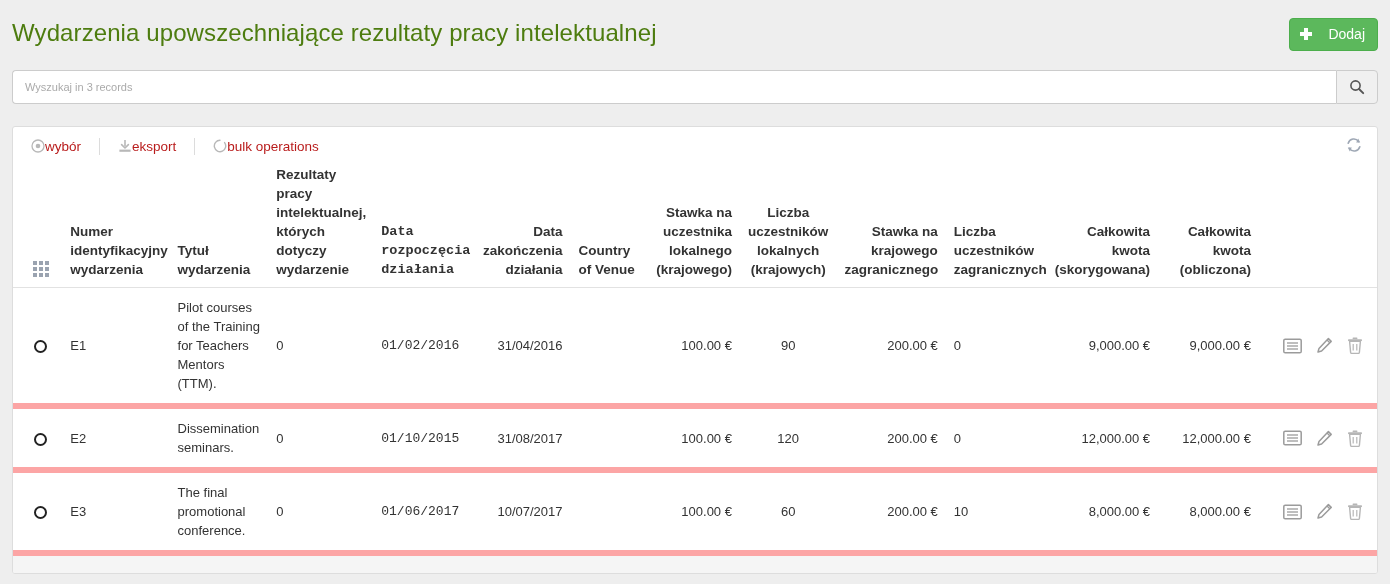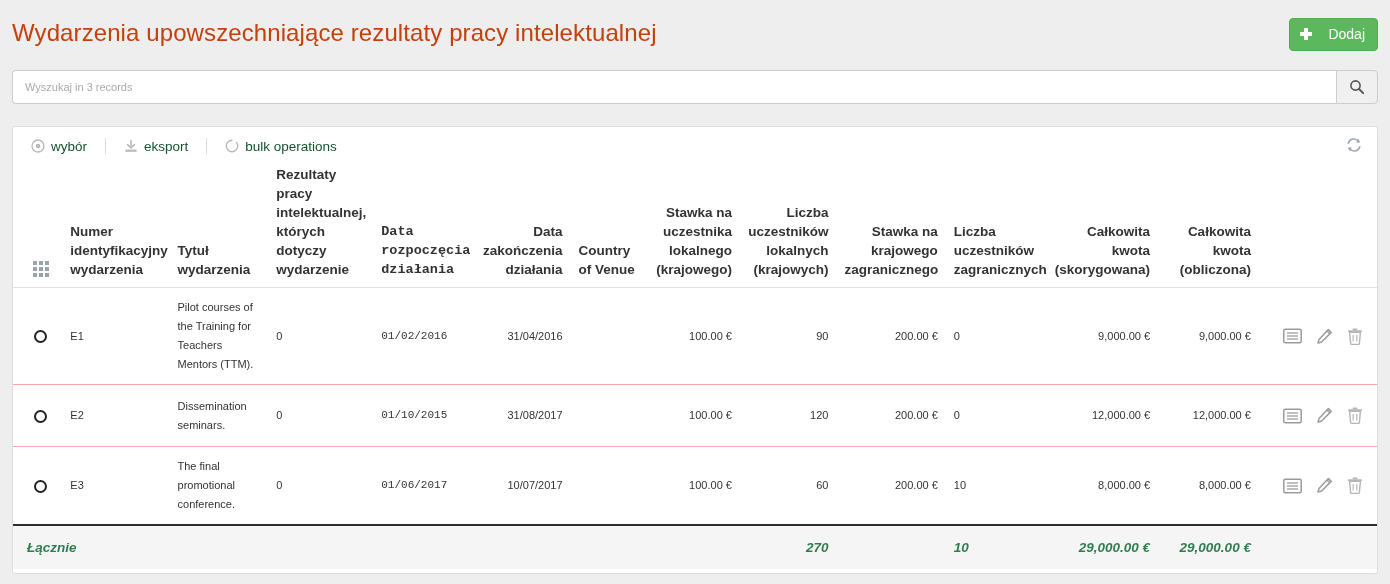--- a/index.html
+++ b/index.html
@@ -17,21 +17,21 @@
     position: relative;
     height: 60px;
     padding: 0 12px;
   }
   .page-title {
     position: absolute;
     left: 12px;
     top: 16px;
     font-size: 24px;
     font-weight: normal;
-    color: #c2410c;
+    color: #4d7c0f;
     letter-spacing: .1px;
     margin: 0;
     line-height: 34px;
     white-space: nowrap;
   }
   .add-button {
     position: absolute;
     right: 12px;
     top: 18px;
     background: #5cb85c;
@@ -104,22 +104,21 @@
     height: 38px;
     display: flex;
     align-items: center;
     padding: 0 14px 0 18px;
     position: relative;
   }
   .tool-group { display: flex; align-items: center; }
   .tool-item {
     display: flex;
     align-items: center;
-    gap: 6px;
-    color: #14532d;
+    color: #b91c1c;
     font-size: 13.5px;
     cursor: pointer;
     padding: 2px 0;
   }
   .tool-sep {
     width: 1px;
     height: 17px;
     background: #dcdcdc;
     margin: 0 18px;
   }
@@ -144,35 +143,35 @@
     font-weight: bold;
     color: #333;
     font-size: 13.5px;
     line-height: 19px;
     padding: 0 8px 8px 8px;
     border-bottom: 1px solid #e2e2e2;
   }
   table.grid td {
     vertical-align: middle;
     padding: 10px 8px;
-    border-bottom: 1px solid #fca5a5;
+    border-bottom: 6px solid #fca5a5;
     color: #333;
-    font-size: 11px;
+    font-size: 13px;
     line-height: 19px;
   }
   tr.data-row { height: 62px; }
   .c-sel  { width: 46px;  text-align: center; padding-left: 14px !important; }
   .c-num  { width: 100px; text-align: left; }
   .c-tit  { width: 92px;  text-align: left; }
   .c-res  { width: 98px;  text-align: left; }
   .c-ds   { width: 92px;  text-align: left; font-family: Liberation Mono, monospace; }
   .c-de   { width: 92px;  text-align: right; }
   .c-cv   { width: 68px;  text-align: left; }
   .c-rl   { width: 90px;  text-align: right; }
-  .c-nl   { width: 90px;  text-align: right; }
+  .c-nl   { width: 90px;  text-align: center; }
   .c-rf   { width: 102px; text-align: right; }
   .c-nf   { width: 92px;  text-align: left; }
   .c-tc   { width: 106px; text-align: right; }
   .c-to   { width: 94px;  text-align: right; }
   .c-act  { width: 110px; text-align: right; padding-right: 14px !important; }
 
   .grid-icon {
     display: inline-grid;
     grid-template-columns: repeat(3, 4px);
     grid-auto-rows: 4px;

